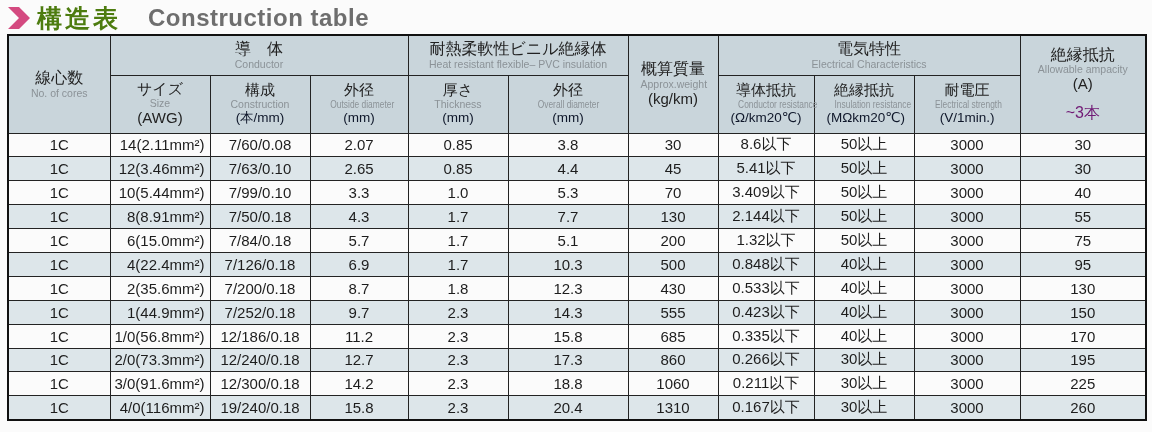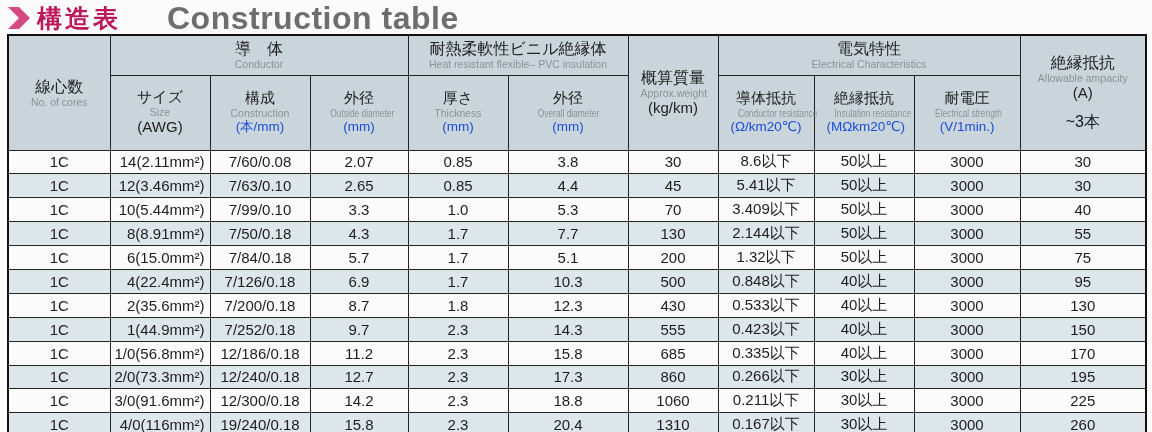--- a/index.html
+++ b/index.html
@@ -1,38 +1,38 @@
 <!DOCTYPE html>
 <html><head>
 <meta charset="utf-8">
 <style>
   * { margin:0; padding:0; box-sizing:border-box; }
   html,body { width:1152px; height:432px; background:#fbfbfb;
     font-family:"Liberation Sans","DejaVu Sans",sans-serif; overflow:hidden; }
 
   .title-bar { display:flex; align-items:center; padding:5px 0 3px 7px; height:34px; }
   .arrow-icon { width:24px; height:22px; margin-right:6px; flex:0 0 auto; }
-  .title-ja { font-size:25px; font-weight:bold; color:#be185d; letter-spacing:3px; }
-  .title-en { font-size:32px; font-weight:bold; color:#6e6e6e; margin-left:46px; letter-spacing:0.5px; }
+  .title-ja { font-size:25px; font-weight:bold; color:#4d7c0f; letter-spacing:3px; }
+  .title-en { font-size:24px; font-weight:bold; color:#6e6e6e; margin-left:27px; letter-spacing:0.5px; }
 
   table { border-collapse:collapse; table-layout:fixed; width:1138px; margin:0 0 0 7px;
           border:2px solid #111; }
   th, td { border:1px solid #232323; }
 
   thead th { background:#c9d5db; font-weight:normal; vertical-align:middle; padding:1px 12px; }
   tr.group-row th { height:40px; }
-  tr.sub-row th { height:75px; }
+  tr.sub-row th { height:58px; }
 
   .ja   { display:block; font-size:16px; color:#222; line-height:1.1; }
   .ja-sm{ display:block; font-size:15px; color:#222; line-height:1.1; }
   .en   { display:block; font-size:10.5px; color:#8b9297; line-height:1.15; white-space:nowrap; }
   .narrow-en .en { transform:scaleX(0.8); transform-origin:50% 50%; }
-  .unit { display:block; font-size:13.5px; color:#1d4ed8; line-height:1.2; white-space:nowrap; }
+  .unit { display:block; font-size:13.5px; color:#0f172a; line-height:1.2; white-space:nowrap; }
   .unit-lg { display:block; font-size:15px; color:#222; line-height:1.2; }
-  .note { display:block; font-size:16px; color:#0f172a; line-height:1.2; margin-top:10px; }
+  .note { display:block; font-size:16px; color:#701a75; line-height:1.2; margin-top:10px; }
 
   tbody td { height:23.9px; text-align:center; font-size:15px; color:#1d1d1d;
              padding:0; white-space:nowrap; overflow:hidden; }
   tbody tr.alt { background:#dde6ea; }
   tbody td.size { text-align:right; padding-right:5px; }
 </style>
 </head>
 <body>
 
 <div class="title-bar">

